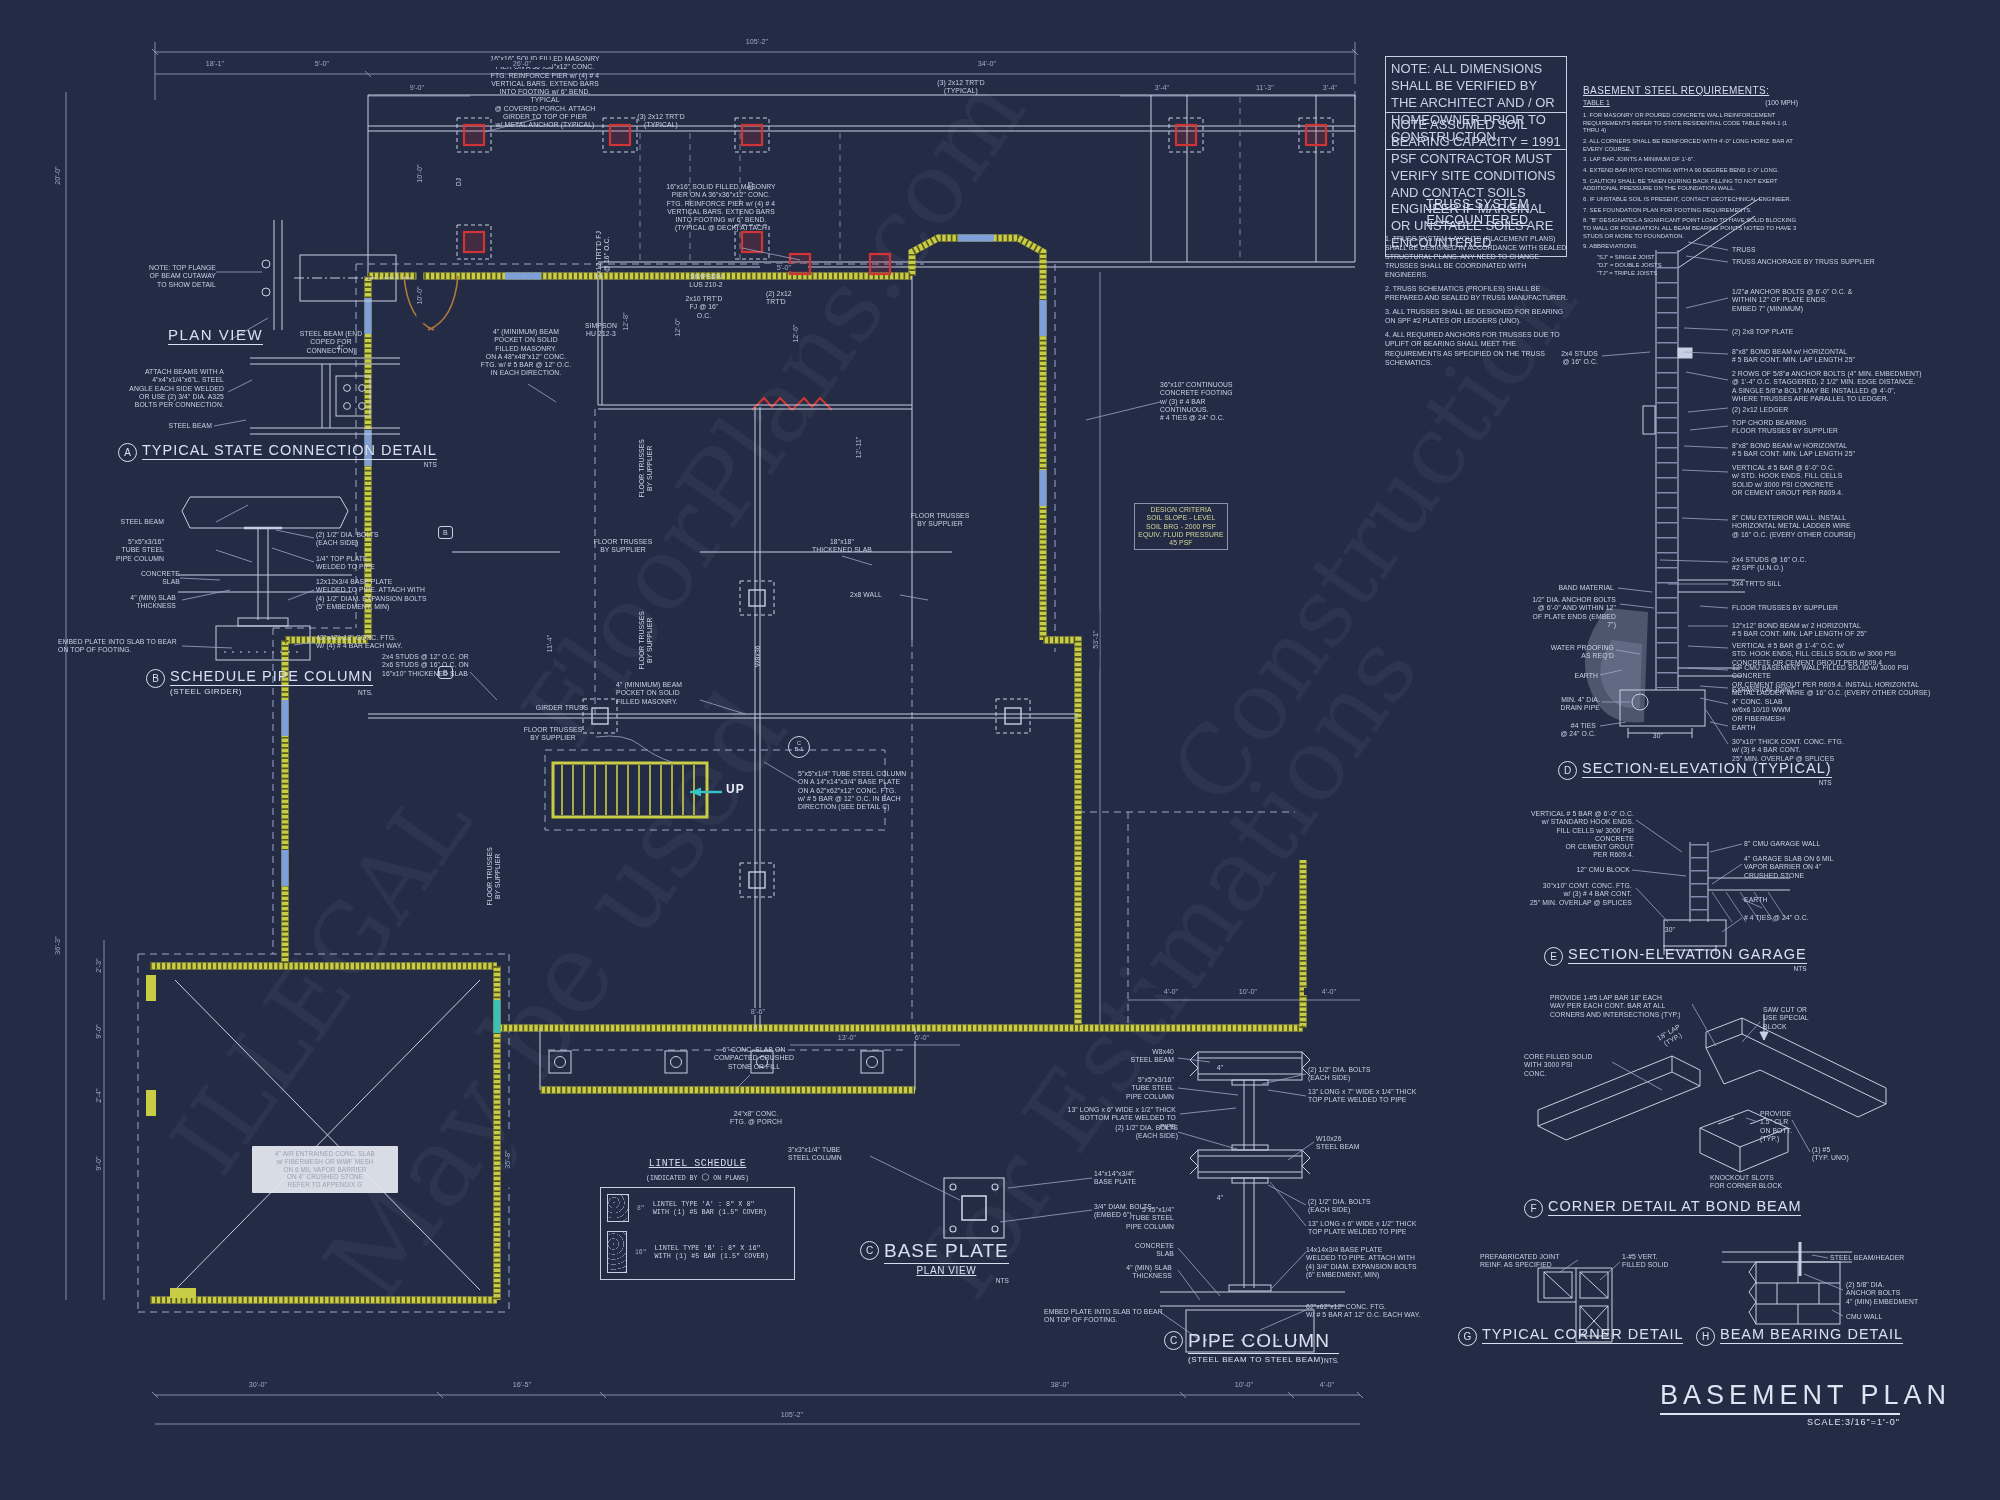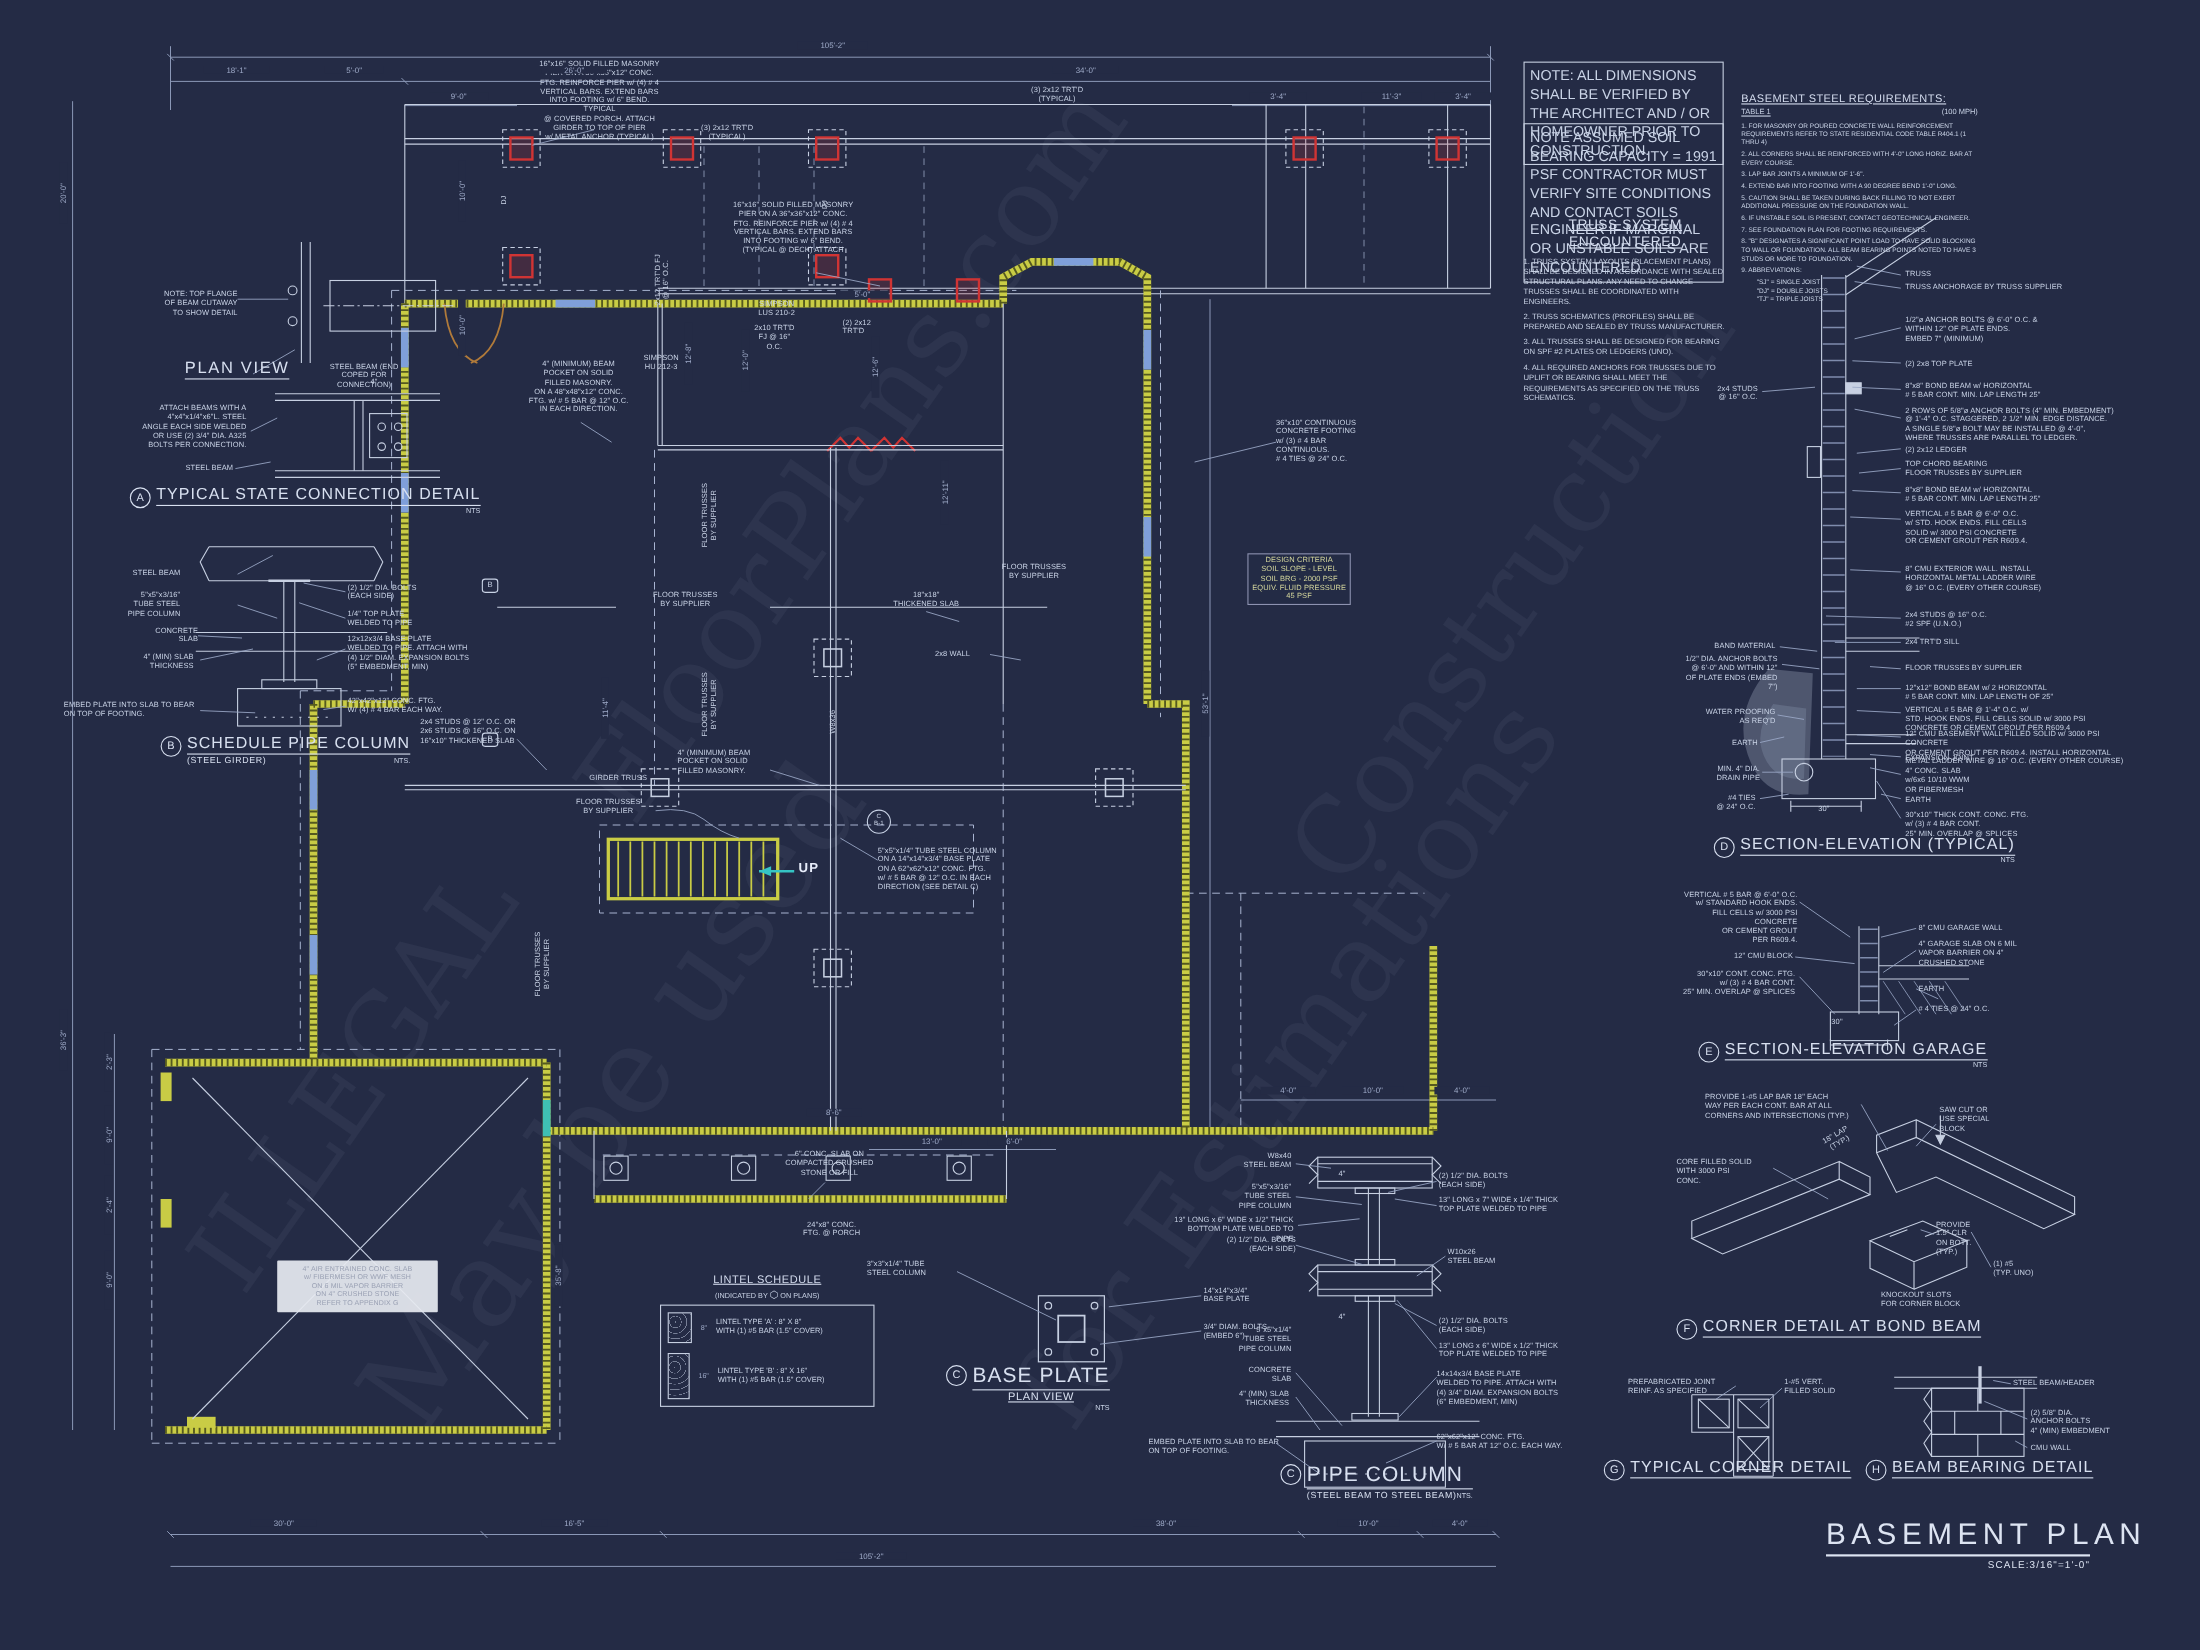--- a/index.html
+++ b/index.html
@@ -34,21 +34,21 @@
   .dt-main{display:flex;flex-direction:column;}
   .dt-t{font-size:14.5px;letter-spacing:1px;border-bottom:1.4px solid #d8e0f0;padding-bottom:1px;white-space:nowrap;}
   .dt-big .dt-t{font-size:19px;}
   .dt-sub{font-size:8px;letter-spacing:.6px;margin-top:1px;}
   .dt-sub.u{text-decoration:underline;align-self:center;font-size:10px;}
   .nts{font-size:6.5px;align-self:flex-end;margin-top:1px;color:var(--txt);}
   .planview{position:absolute;font-size:15px;letter-spacing:1.5px;border-bottom:1.4px solid #d8e0f0;color:#d8e0f0;padding-bottom:1px;}
   .titleblock{position:absolute;text-align:right;color:#dde4f2;}
   .titleblock .t{font-size:27px;letter-spacing:5px;border-bottom:2px solid #dde4f2;padding-bottom:2px;white-space:nowrap;}
   .titleblock .s{font-size:9px;letter-spacing:1px;margin-top:2px;}
-  .lintel{position:absolute;width:195px;font-size:6.8px;}
+  .lintel{position:absolute;width:195px;font-size:6.8px;font-family:Liberation Mono, monospace;}
   .lintel-title{font-size:10px;letter-spacing:.5px;text-decoration:underline;text-align:center;color:#d5ddef;}
   .lintel-ind{text-align:center;margin-top:3px;font-size:6.6px;}
   .hex{font-size:9px;}
   .lintel-box{border:1px solid var(--line);margin-top:4px;padding:6px 6px;display:flex;flex-direction:column;gap:9px;}
   .lintel-row{display:flex;gap:8px;align-items:center;}
   .licon{flex:none;border:1px solid var(--line);background:
      repeating-radial-gradient(circle at 30% 30%, rgba(200,210,230,.5) 0 .6px, transparent .7px 5px);}
   .licon.a{width:20px;height:26px;}
   .licon.b{width:18px;height:40px;}
   .lrow-txt{white-space:pre-line;line-height:1.25;}

